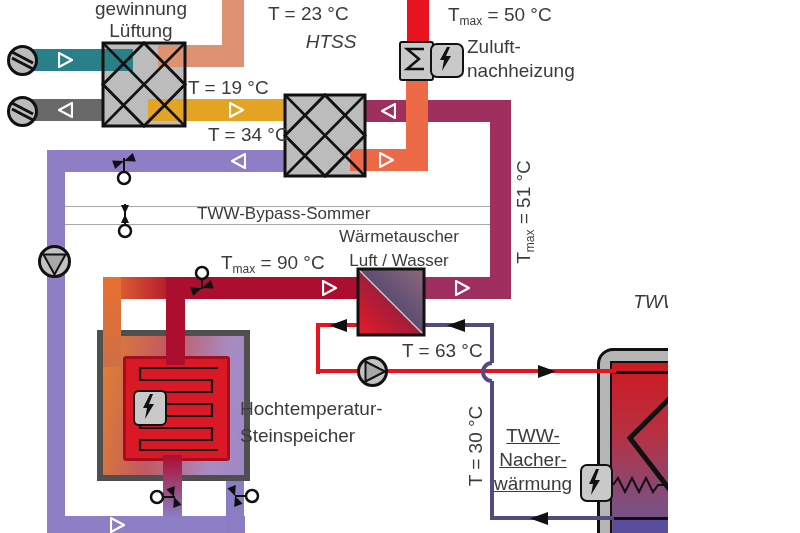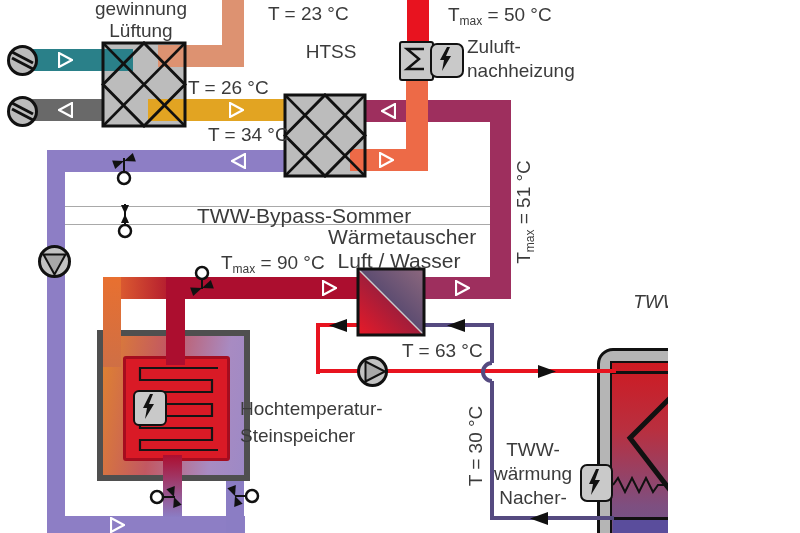--- a/index.html
+++ b/index.html
@@ -1,20 +1,20 @@
 <!DOCTYPE html>
 <html><head>
 <meta charset="utf-8">
 <style>
   html,body{margin:0;padding:0;background:#fff;}
   #canvas{position:relative;width:668px;height:533px;overflow:hidden;background:#fff;
           font-family:"Liberation Sans",sans-serif;color:#3b3b3b;}
   .px{position:absolute;}
   .lbl{position:absolute;font-size:19px;color:#3b3b3b;white-space:nowrap;}
-  .lbl.small{font-size:21px;}
+  .lbl.small{font-size:17px;}
   .sub{font-size:12px;vertical-align:-4px;}
   .rot{transform:rotate(-90deg);}
   .ctr{text-align:center;}
   svg{display:block;}
 </style>
 </head>
 <body>
 
 <div id="canvas">
 
@@ -236,24 +236,24 @@
       <polygon points="-10,-4.5 -10,4.5 0,0" fill="#111"></polygon>
         <polygon points="10,-4.5 10,4.5 0,0" fill="#111"></polygon>
     </g>
   </svg>
 
   <div class="lbl ctr" style="left:80px;top:-2px;width:122px;line-height:22px;">
     <div>gewinnung</div>
       <div>Lüftung</div>
   </div>
   <div class="lbl" style="left:268px;top:3px;">T = 23 °C</div>
-  <div class="lbl ctr" style="left:272px;top:40px;width:118px;line-height:23px;">
+  <div class="lbl ctr" style="left:272px;top:30px;width:118px;line-height:23px;font-style:italic;">
     <div>HTSS</div>
   </div>
-  <div class="lbl" style="left:188px;top:77px;">T = 26 °C</div>
+  <div class="lbl" style="left:188px;top:77px;">T = 19 °C</div>
   <div class="lbl" style="left:208px;top:124px;">T = 34 °C</div>
   <div class="lbl" style="left:448px;top:4px;">
     <span>T</span><span class="sub">max</span><span> = 50 °C</span>
   </div>
   <div class="lbl" style="left:467px;top:35px;line-height:24px;">
     <div>Zuluft-</div>
       <div>nachheizung</div>
   </div>
   <div class="lbl rot ctr" style="left:468px;top:201px;width:112px;height:22px;">
     <span>T</span><span class="sub">max</span><span> = 51 °C</span>
@@ -261,24 +261,24 @@
   <div class="lbl small" style="left:197px;top:204px;">TWW-Bypass-Sommer</div>
   <div class="lbl small ctr" style="left:328px;top:225px;width:142px;line-height:24px;">
     <div>Wärmetauscher</div>
       <div>Luft / Wasser</div>
   </div>
   <div class="lbl" style="left:221px;top:252px;">
     <span>T</span><span class="sub">max</span><span> = 90 °C</span>
   </div>
   <div class="lbl" style="left:402px;top:340px;">T = 63 °C</div>
   <div class="lbl rot ctr" style="left:432px;top:436px;width:86px;height:20px;">T = 30 °C</div>
-  <div class="lbl ctr" style="left:490px;top:438px;width:86px;line-height:24px;">
+  <div class="lbl ctr" style="left:490px;top:424px;width:86px;line-height:24px;text-decoration:underline;">
     <div>TWW-</div>
+      <div>Nacher-</div>
       <div>wärmung</div>
-      <div>Nacher-</div>
   </div>
   <div class="lbl ctr" style="left:590px;top:288px;width:134px;line-height:27px;font-style:italic;">
     <div>TWW</div>
   </div>
   <div class="lbl" style="left:240px;top:395px;line-height:27px;">
     <div>Hochtemperatur-</div>
       <div>Steinspeicher</div>
   </div>
 
 </div>

